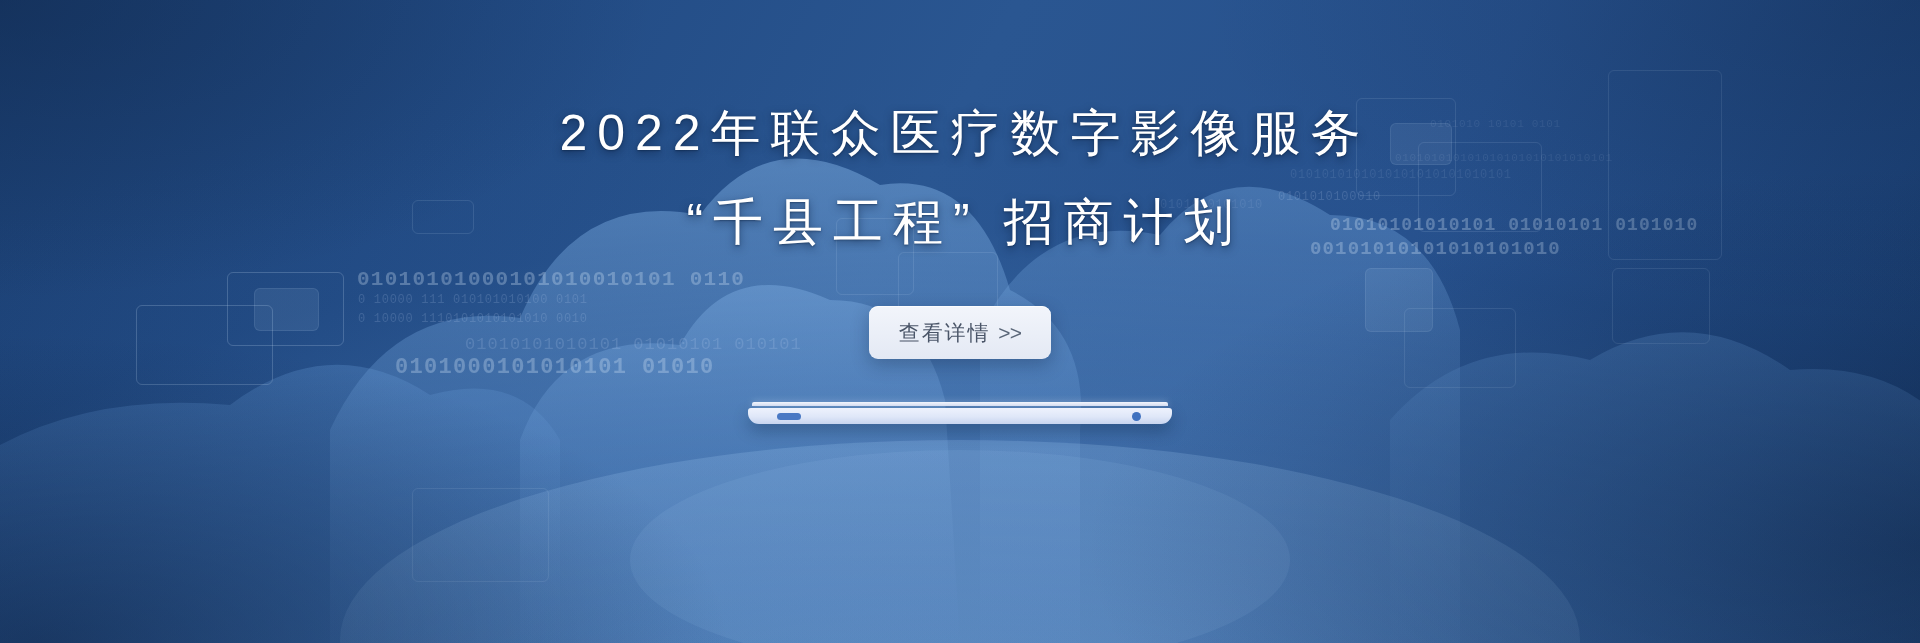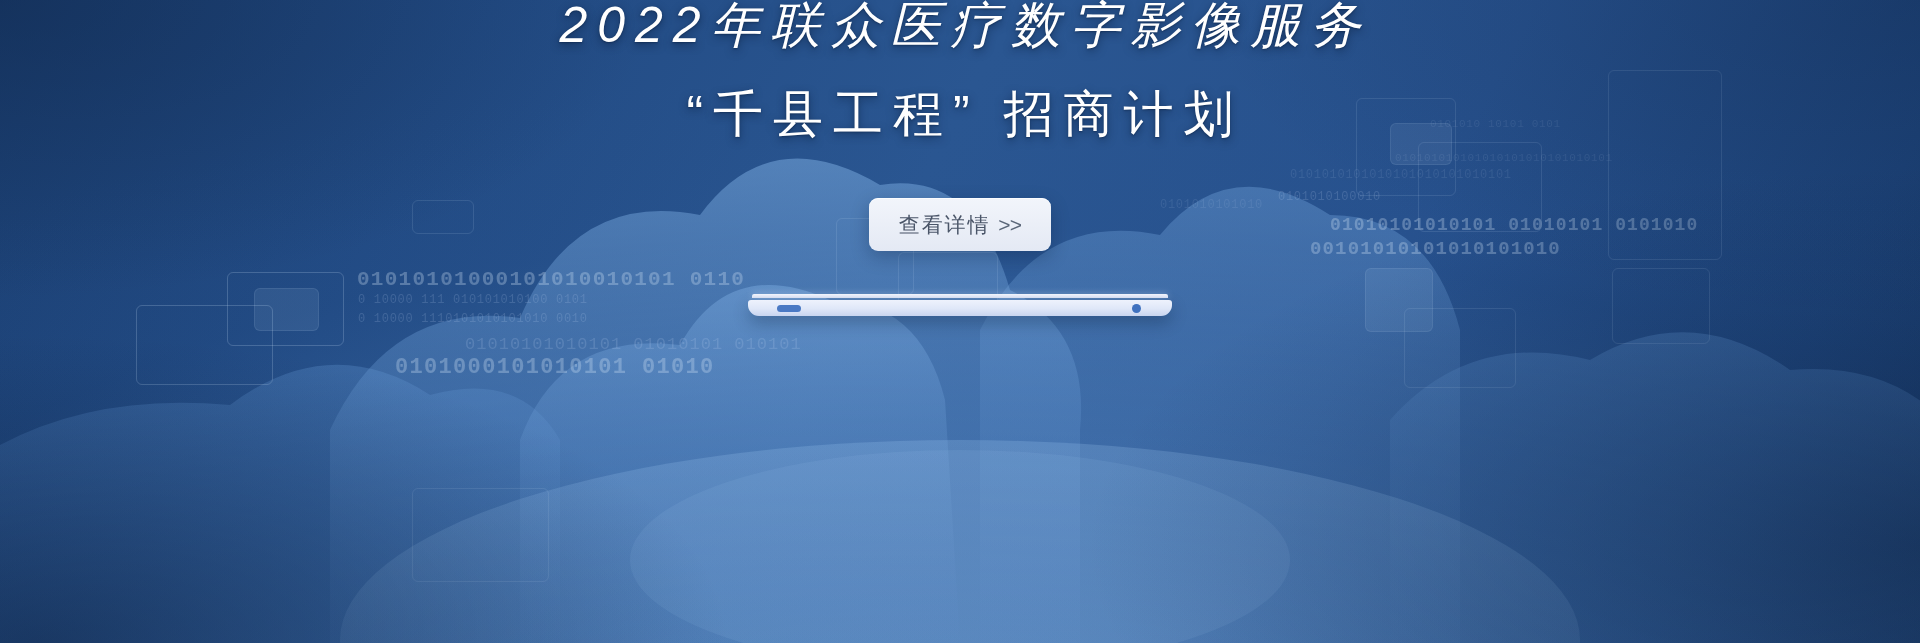--- a/index.html
+++ b/index.html
@@ -59,21 +59,21 @@
     color:#ffffff;
     font-size:50px;
     line-height:1.0;
     font-weight:400;
     letter-spacing:.20em;
     text-indent:.20em;
     text-align:center;
     white-space:nowrap;
     text-shadow:0 3px 9px rgba(8,26,54,.55), 0 1px 2px rgba(8,26,54,.45);
   }
-  .title-1{font-style:italic;}
+  .title-1{margin-top:108px;}
   .title-2{margin-top:39px;text-align:center;}
 
   .cta{
     margin-top:59px;
     display:inline-flex; align-items:center; justify-content:center;
     gap:8px;
     height:53px;
     padding:0 30px;
     border:none;
     border-radius:9px;

